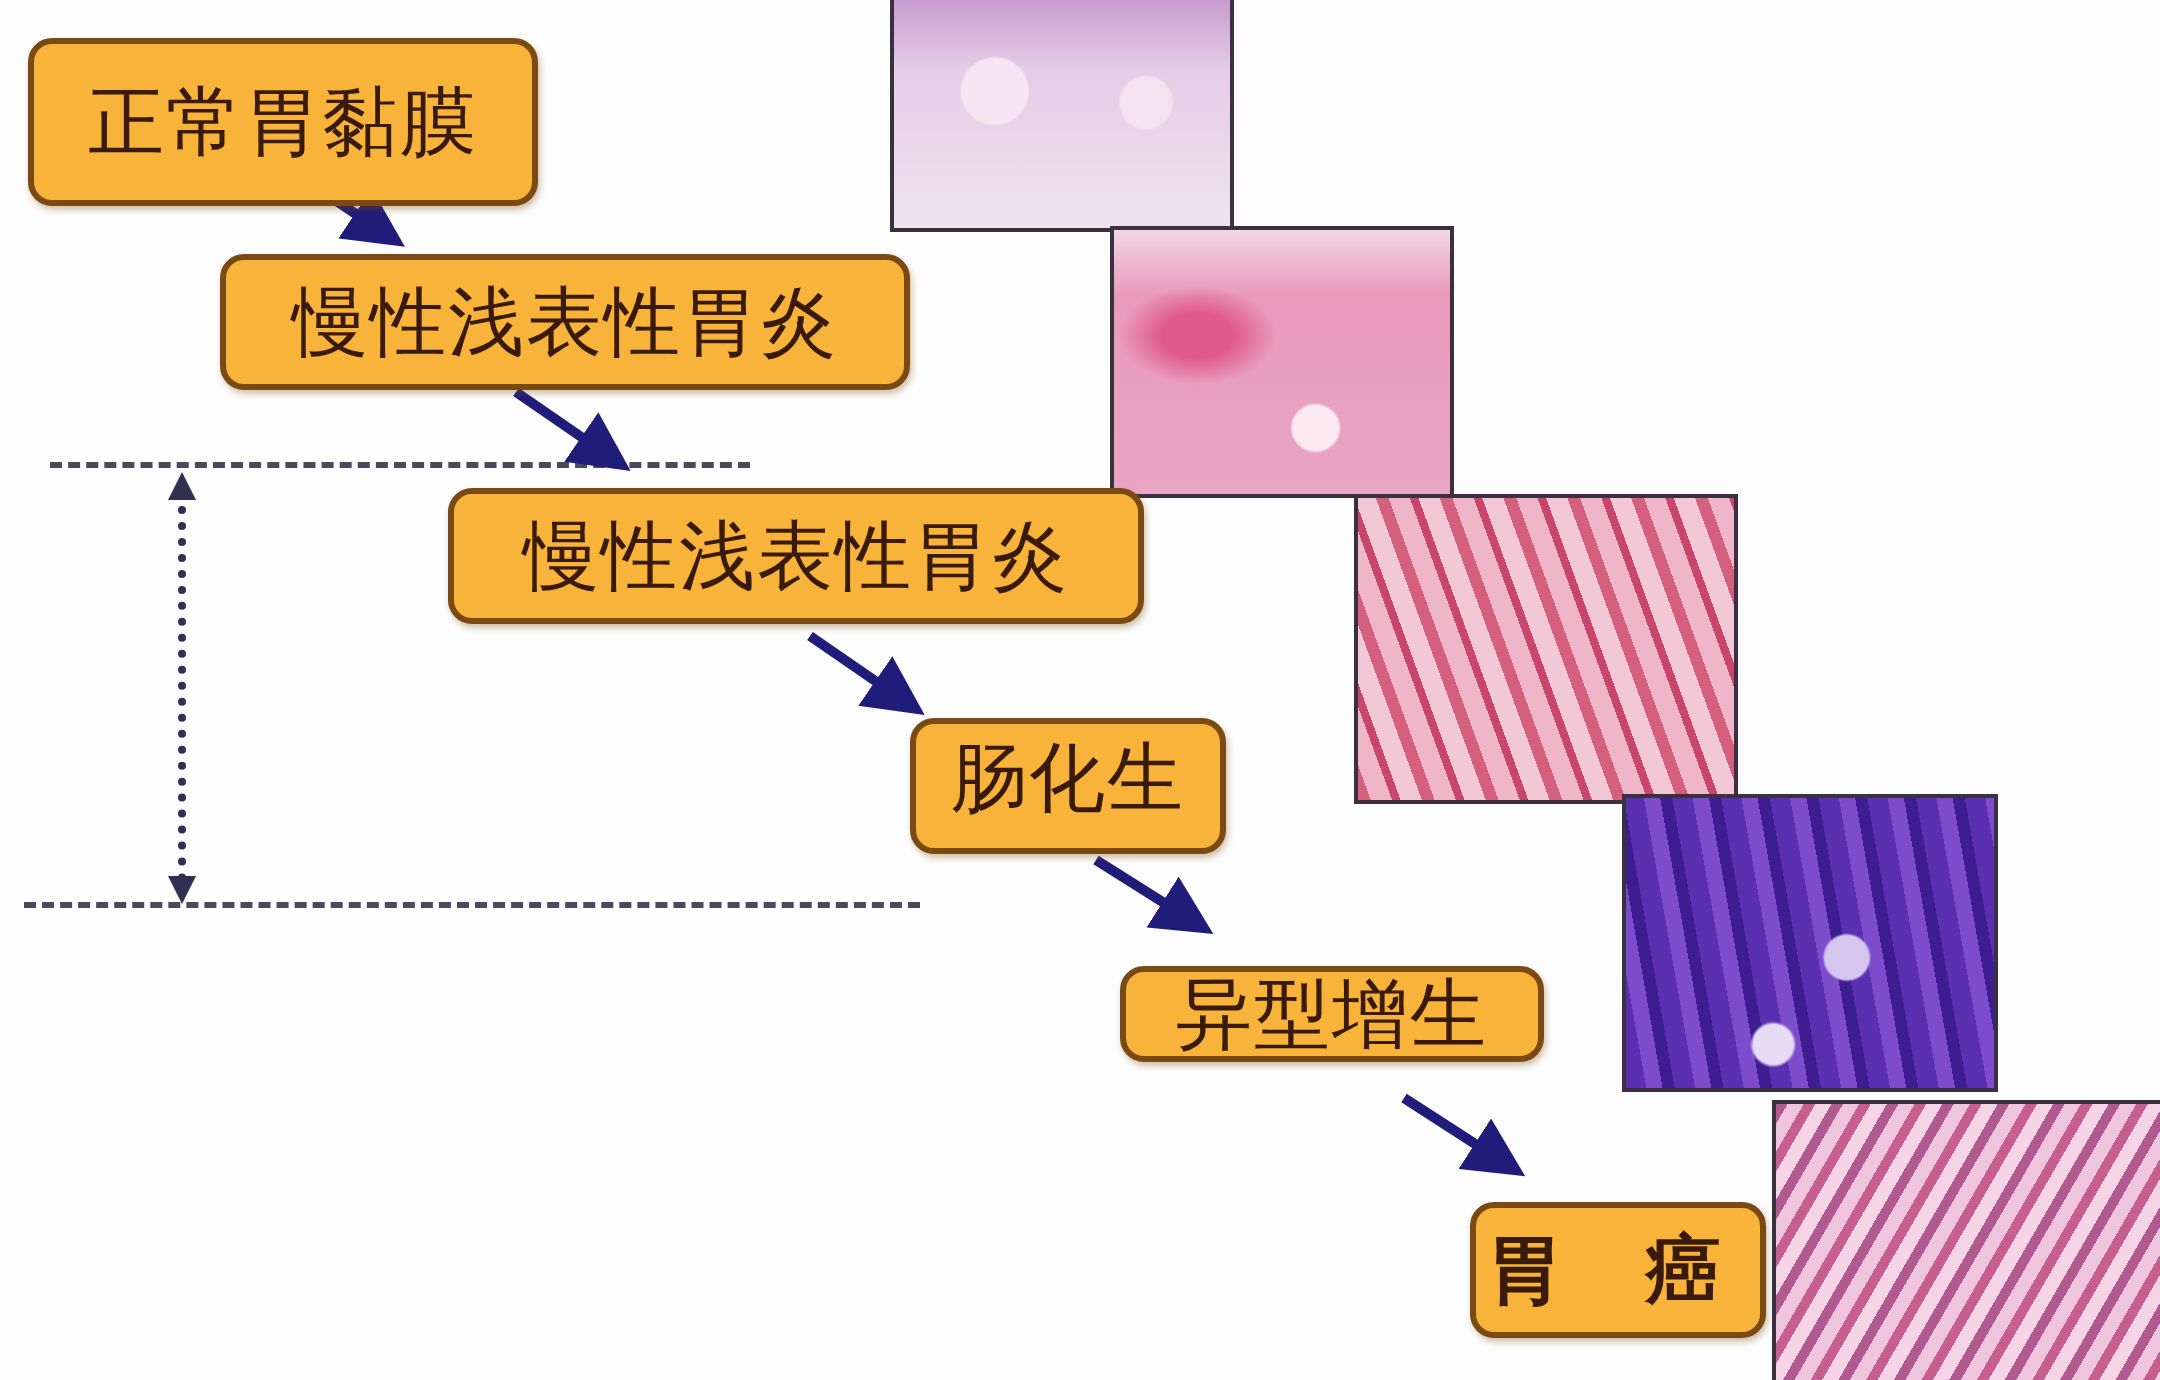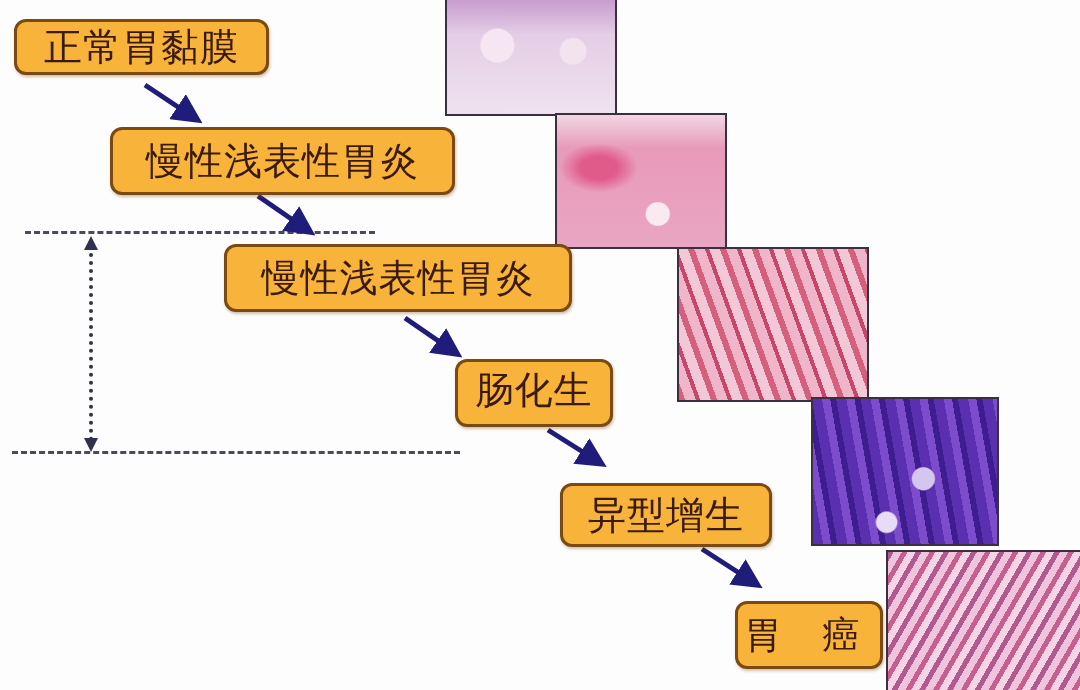--- a/index.html
+++ b/index.html
@@ -35,30 +35,30 @@
     <path d="M91,452 L84,438 L98,438 z"></path>
   </g>
 </svg>
 
 <div class="img" style="left:445px;top:-2px;width:172px;height:118px;background:radial-gradient(circle at 30% 40%,#f5e6f2 0 12%,transparent 13%),radial-gradient(circle at 75% 45%,#f3e3ef 0 9%,transparent 10%),linear-gradient(180deg,#c79ccf 0%,#e4cde6 30%,#efe2ef 100%);"></div>
 <div class="img" style="left:555px;top:113px;width:172px;height:136px;background:radial-gradient(ellipse at 60% 75%,#fbe9f0 0 8%,transparent 9%),radial-gradient(ellipse at 25% 40%,#e05a8a 0 10%,transparent 22%),linear-gradient(180deg,#f2d6e4 0%,#e89ab9 25%,#e8a6c2 100%);"></div>
 <div class="img" style="left:677px;top:247px;width:192px;height:155px;background:repeating-linear-gradient(70deg,#d4607e 0 6px,#efb5c9 6px 16px,#c8456c 16px 20px,#f2c8d6 20px 30px);"></div>
 <div class="img" style="left:811px;top:397px;width:188px;height:149px;background:radial-gradient(circle at 60% 55%,#d5c6f0 0 8%,transparent 9%),radial-gradient(circle at 40% 85%,#e7dcf5 0 6%,transparent 7%),repeating-linear-gradient(80deg,#5a2fb0 0 10px,#7d4ccc 10px 18px,#3d1d8f 18px 24px);"></div>
 <div class="img" style="left:886px;top:550px;width:196px;height:142px;background:repeating-linear-gradient(120deg,#b05a90 0 5px,#efc4dd 5px 12px,#c65f90 12px 17px,#f5d4e6 17px 24px);"></div>
 
-<div class="box" style="left:14px;top:19px;width:255px;height:56px;text-align:right;">
+<div class="box" style="left:14px;top:19px;width:255px;height:84px;text-align:right;">
   <span>正常胃黏膜</span>
 </div>
 <div class="box" style="left:110px;top:127px;width:345px;height:68px;">
   <span>慢性浅表性胃炎</span>
 </div>
 <div class="box" style="left:224px;top:244px;width:348px;height:68px;">
   <span>慢性浅表性胃炎</span>
 </div>
 <div class="box" style="left:455px;top:359px;width:158px;height:68px;font-family:Liberation Mono, monospace;">
   <span>肠化生</span>
 </div>
-<div class="box" style="left:560px;top:483px;width:212px;height:64px;">
+<div class="box" style="left:560px;top:483px;width:212px;height:48px;">
   <span>异型增生</span>
 </div>
-<div class="box" style="left:735px;top:601px;width:148px;height:68px;">
+<div class="box" style="left:735px;top:601px;width:148px;height:68px;font-weight:bold;">
   <span style="letter-spacing:14px;">胃 癌</span>
 </div>
 
 </body></html>

